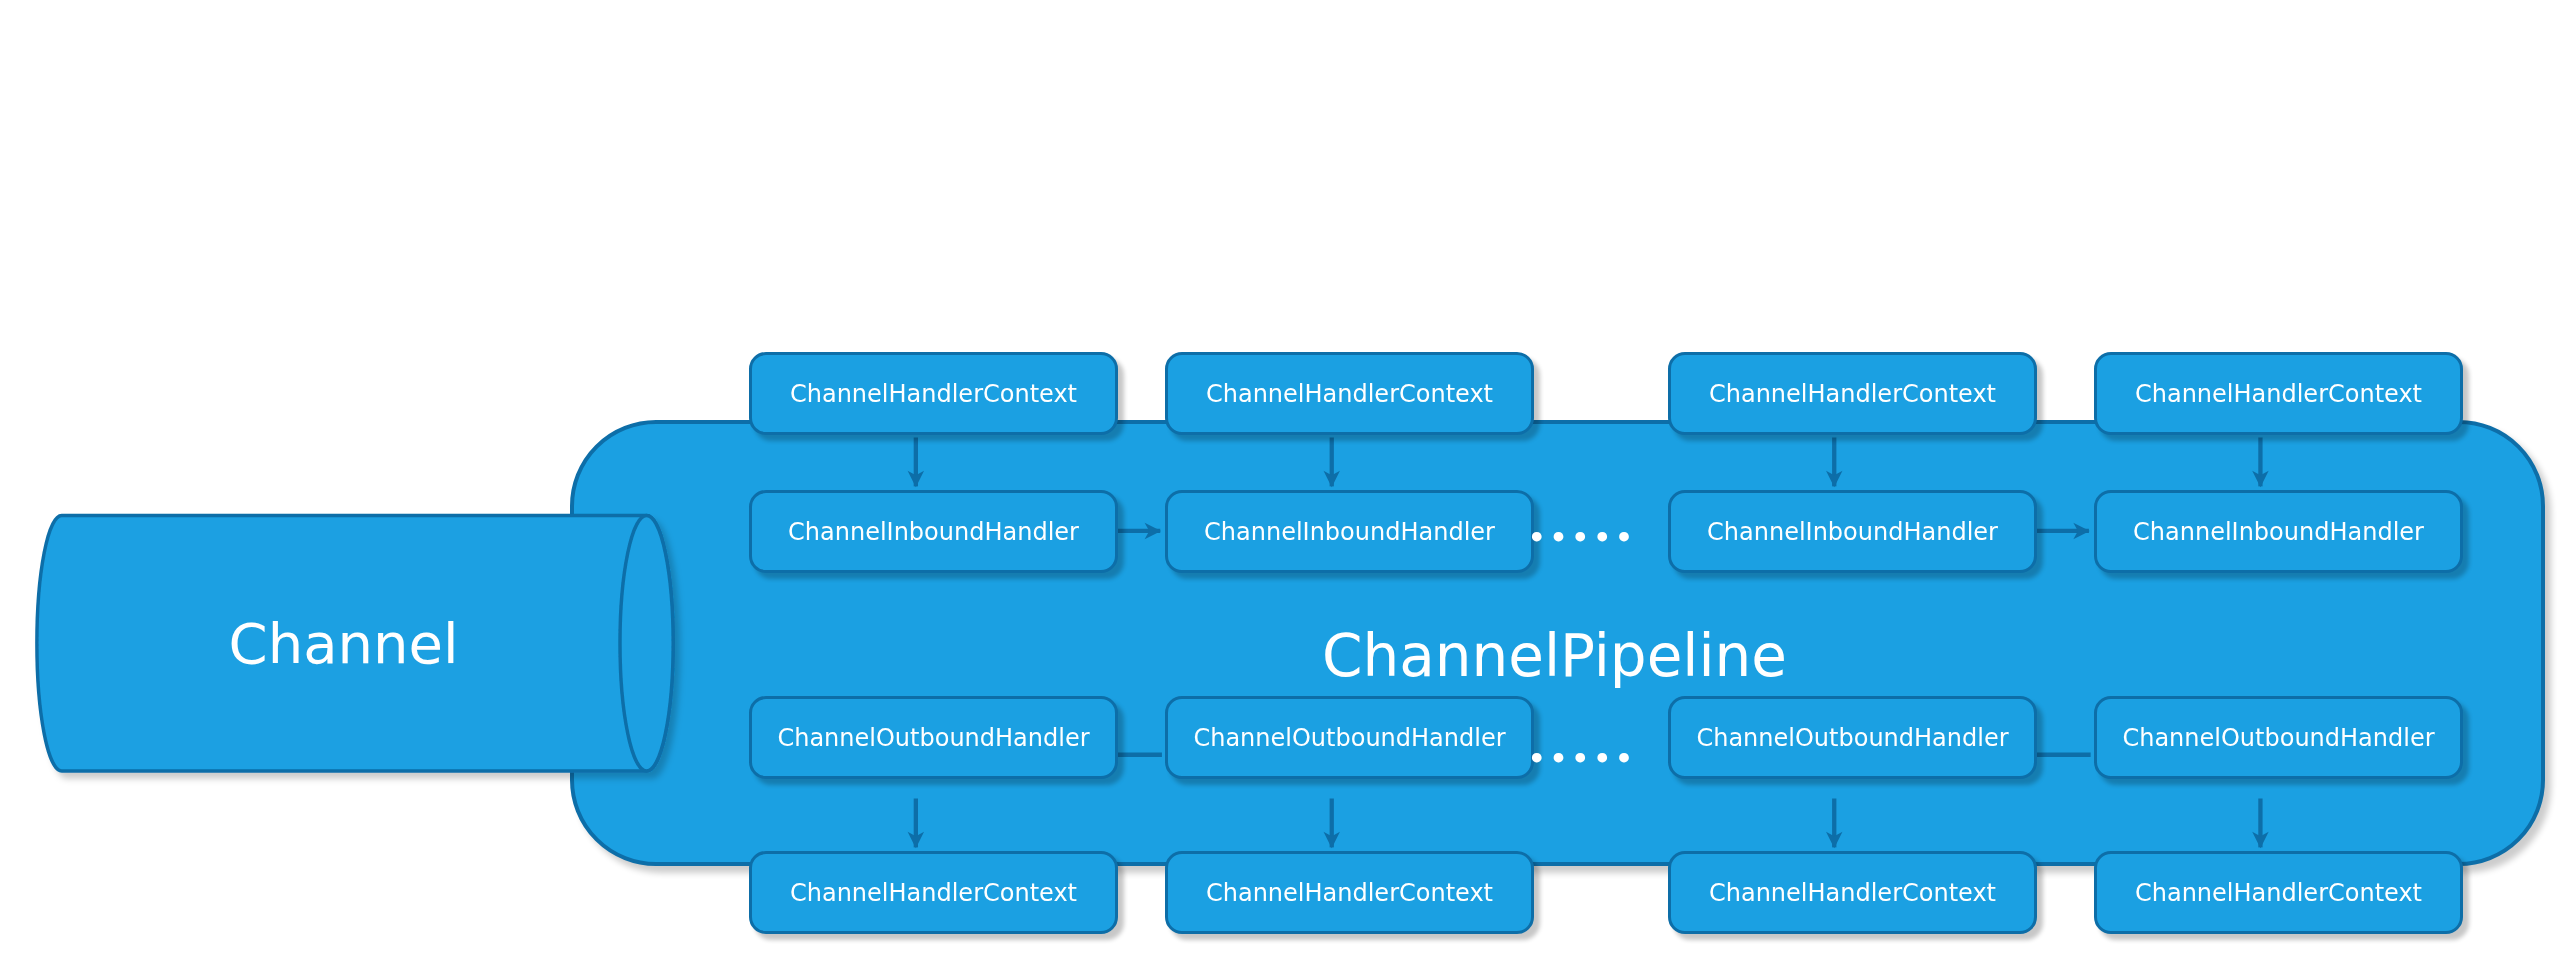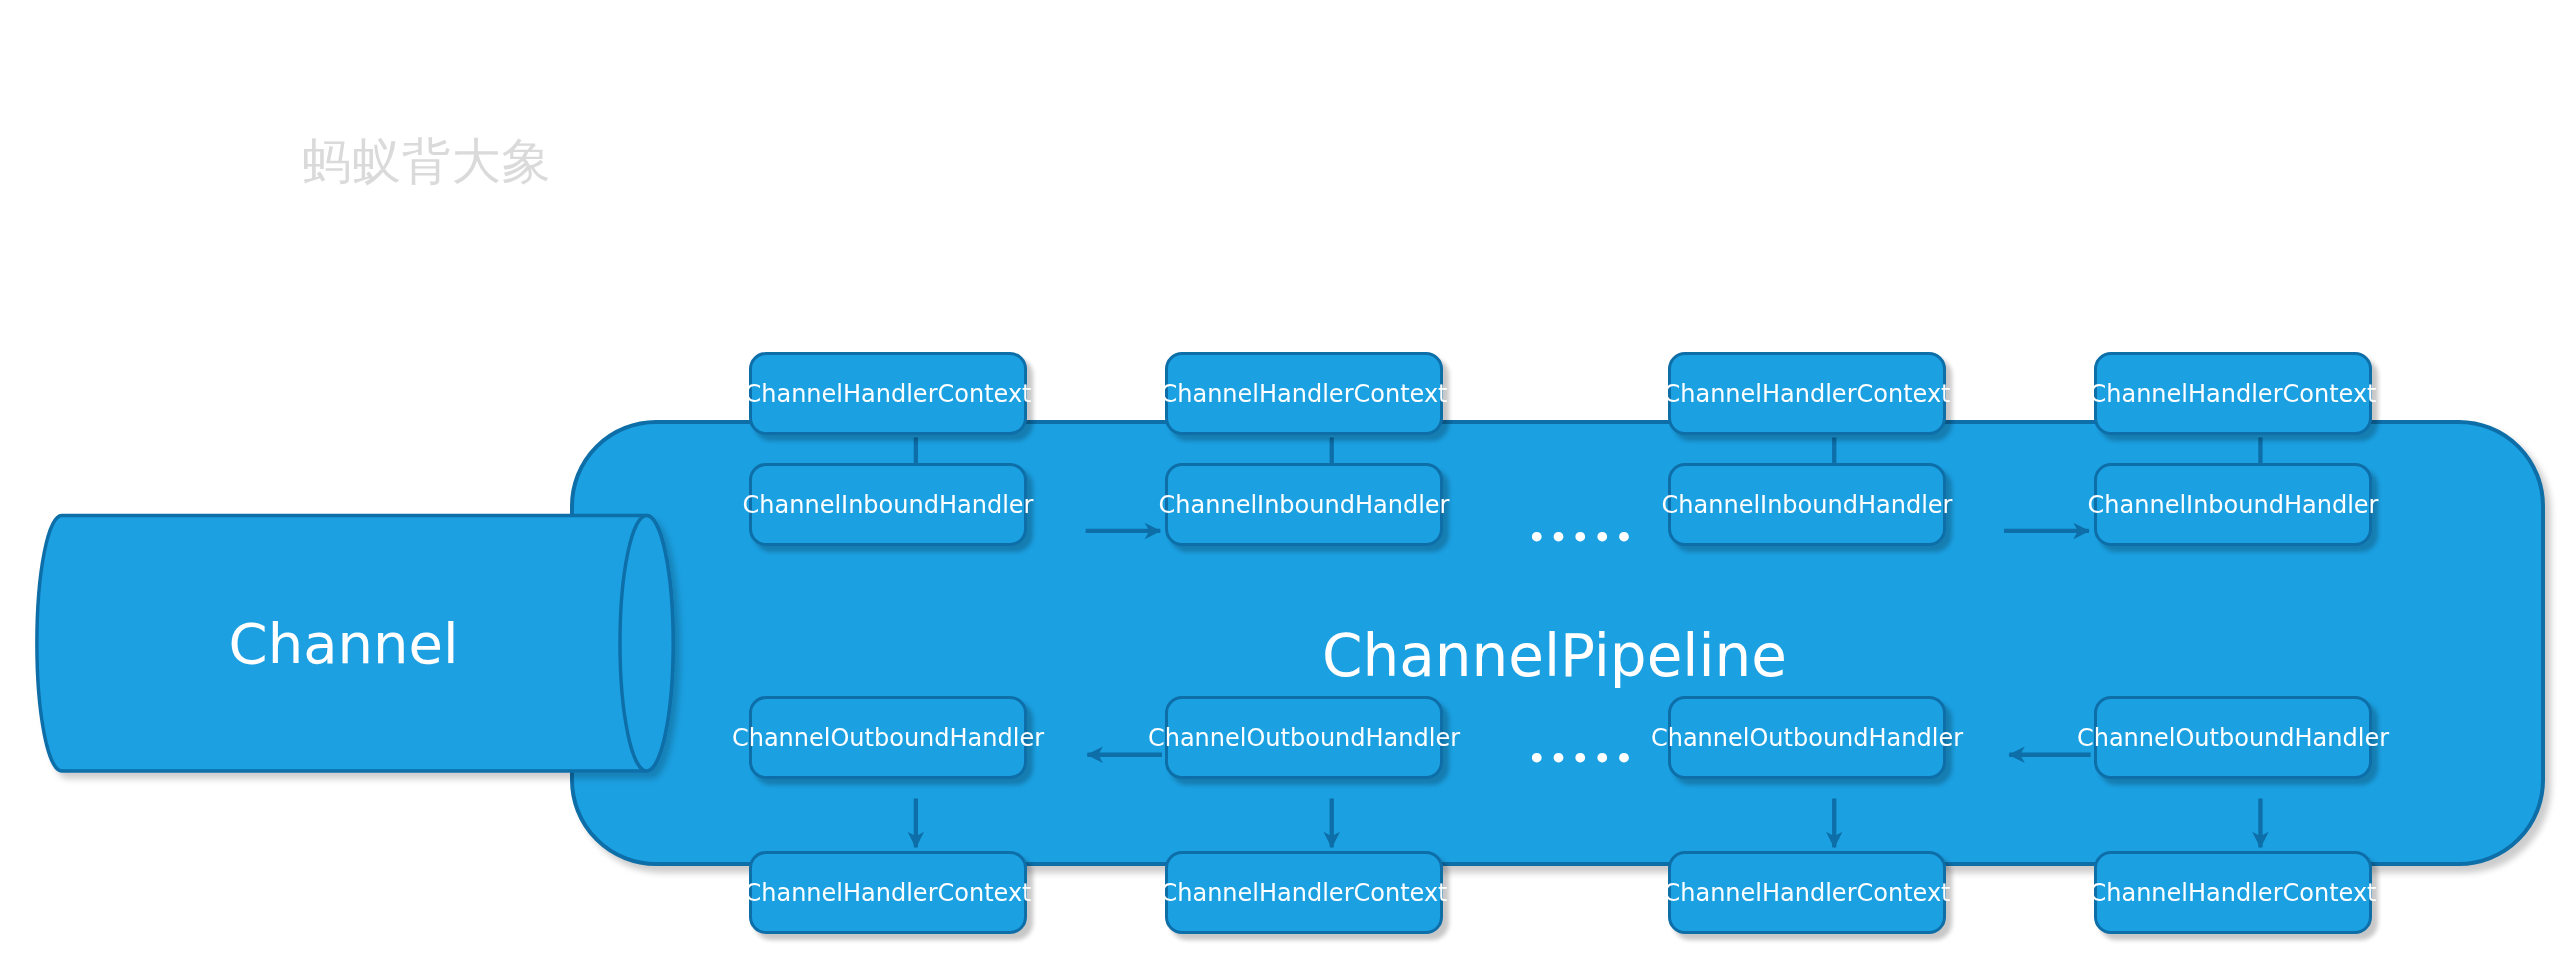--- a/index.html
+++ b/index.html
@@ -36,35 +36,35 @@
   }
   .overlay{
     position:absolute;left:0;top:0;z-index:2;
     pointer-events:none;
   }
   .shape{fill:var(--fill);stroke:var(--stroke);stroke-width:4px;}
   .edge{stroke:var(--stroke);stroke-width:5px;fill:none;}
   .ahead{fill:var(--stroke);stroke:none;}
   .node{
     position:absolute;
-    width:278px;height:83px;
+    width:369px;height:83px;
     box-sizing:border-box;
     background:var(--fill);
     border:3.4px solid var(--stroke);
     border-radius:17px;
     color:var(--text);
     display:flex;align-items:center;justify-content:center;
     font-size:24px;
     letter-spacing:0px;
     white-space:nowrap;
     box-shadow:5.1px 6px 4.3px rgba(0,0,0,0.22);
     z-index:3;
   }
   .c1{left:749px}.c2{left:1165px}.c3{left:1668px}.c4{left:2094px}
-  .r1{top:352px}.r2{top:463px}.r3{top:696px}.r4{top:851px}
+  .r1{top:352px}.r2{top:490px}.r3{top:696px}.r4{top:851px}
   .pipeline-label{
     position:absolute;left:1297px;top:630px;width:515px;
     text-align:center;
     font-size:58px;line-height:53px;
     color:var(--text);
     z-index:3;
   }
   .channel-label{
     position:absolute;left:129px;top:616px;width:429px;
     text-align:center;
@@ -80,21 +80,20 @@
     z-index:3;
   }
   .dots-inbound{top:521px}
   .dots-outbound{top:742px}
 </style>
 </head>
 <body>
 
 <div class="canvas">
 
-  <div class="watermark">蚂蚁背大象</div>
 
   <div class="pipeline"></div>
 
   <svg class="overlay" width="2576" height="971" viewBox="0 0 3004 1132">
     <defs>
       <marker id="ah" viewBox="0 0 12 12" refX="10.5" refY="6" markerWidth="4.6" markerHeight="4.6" orient="auto-start-reverse">
         <path d="M1,1 L11,6 L1,11 L3.8,6 Z" class="ahead"></path>
       </marker>
       <filter id="ds" x="-20%" y="-20%" width="150%" height="150%">
         <feDropShadow dx="6" dy="7" stdDeviation="4" flood-color="#000000" flood-opacity="0.20"></feDropShadow>

